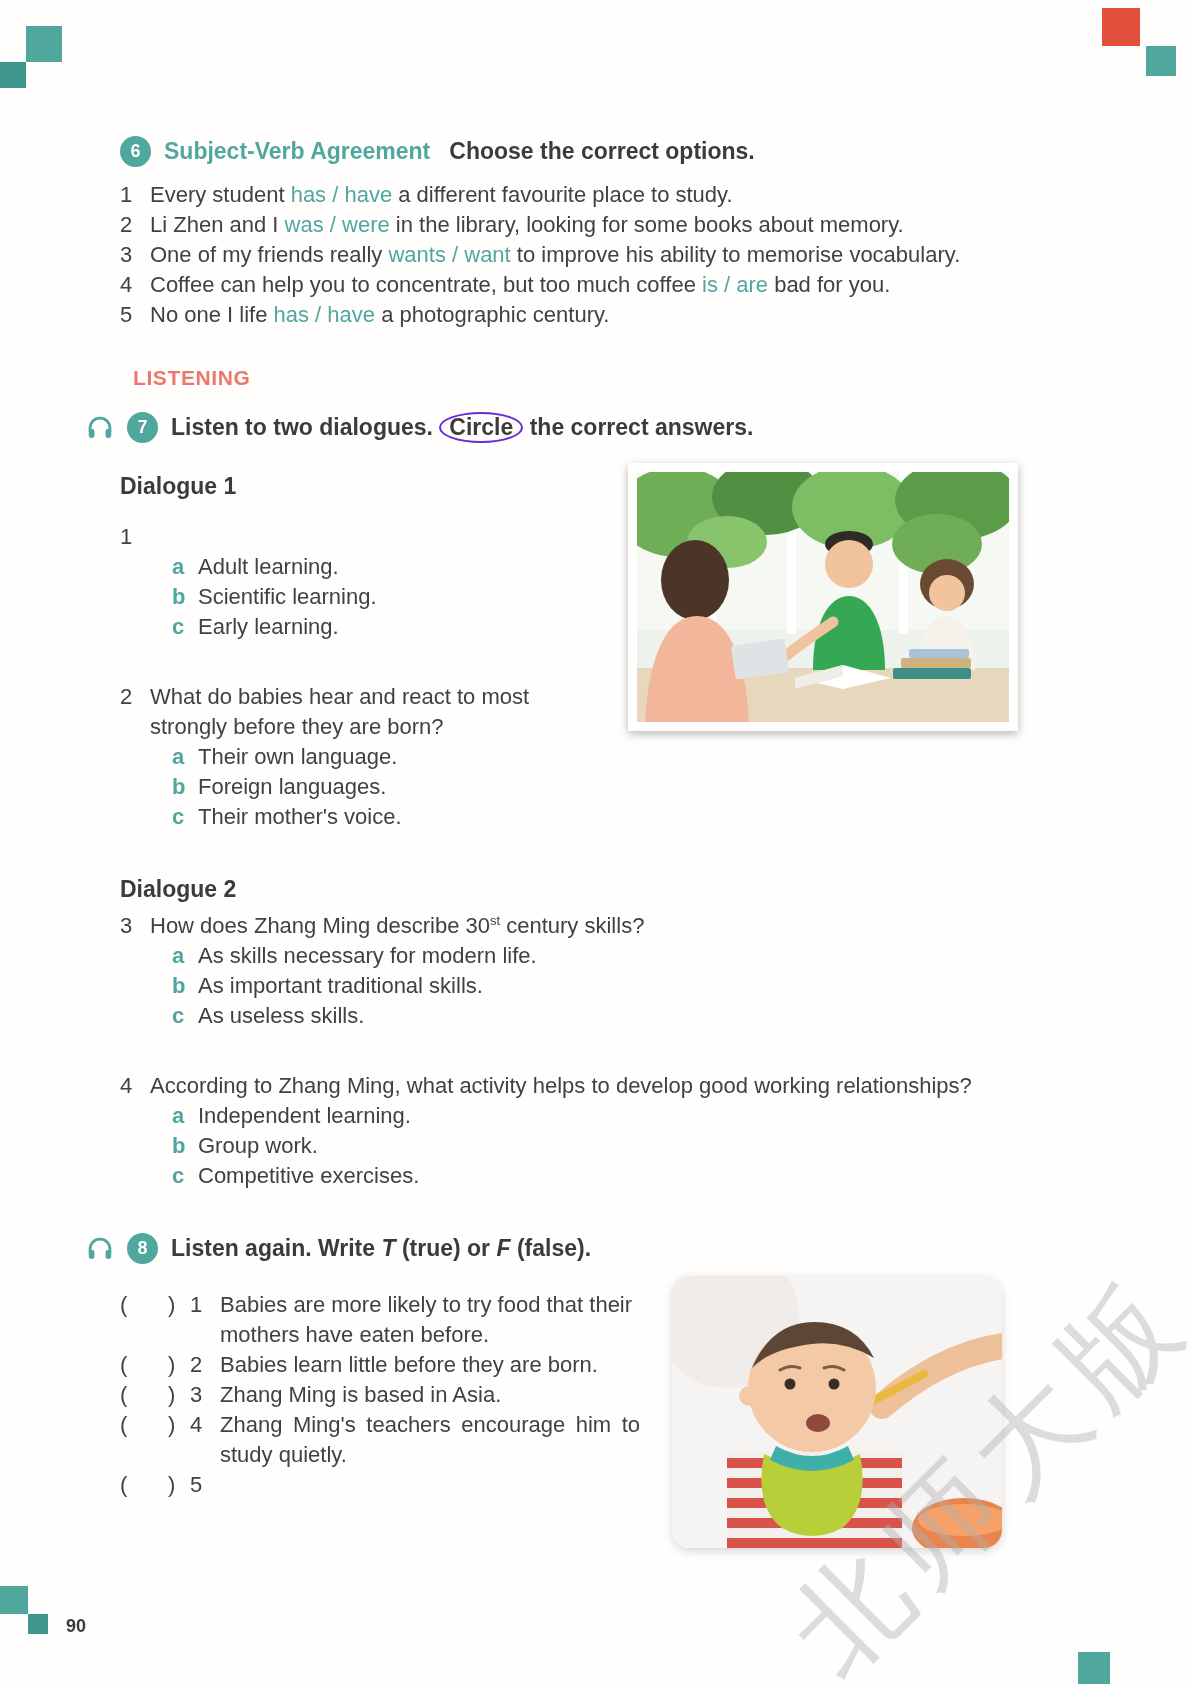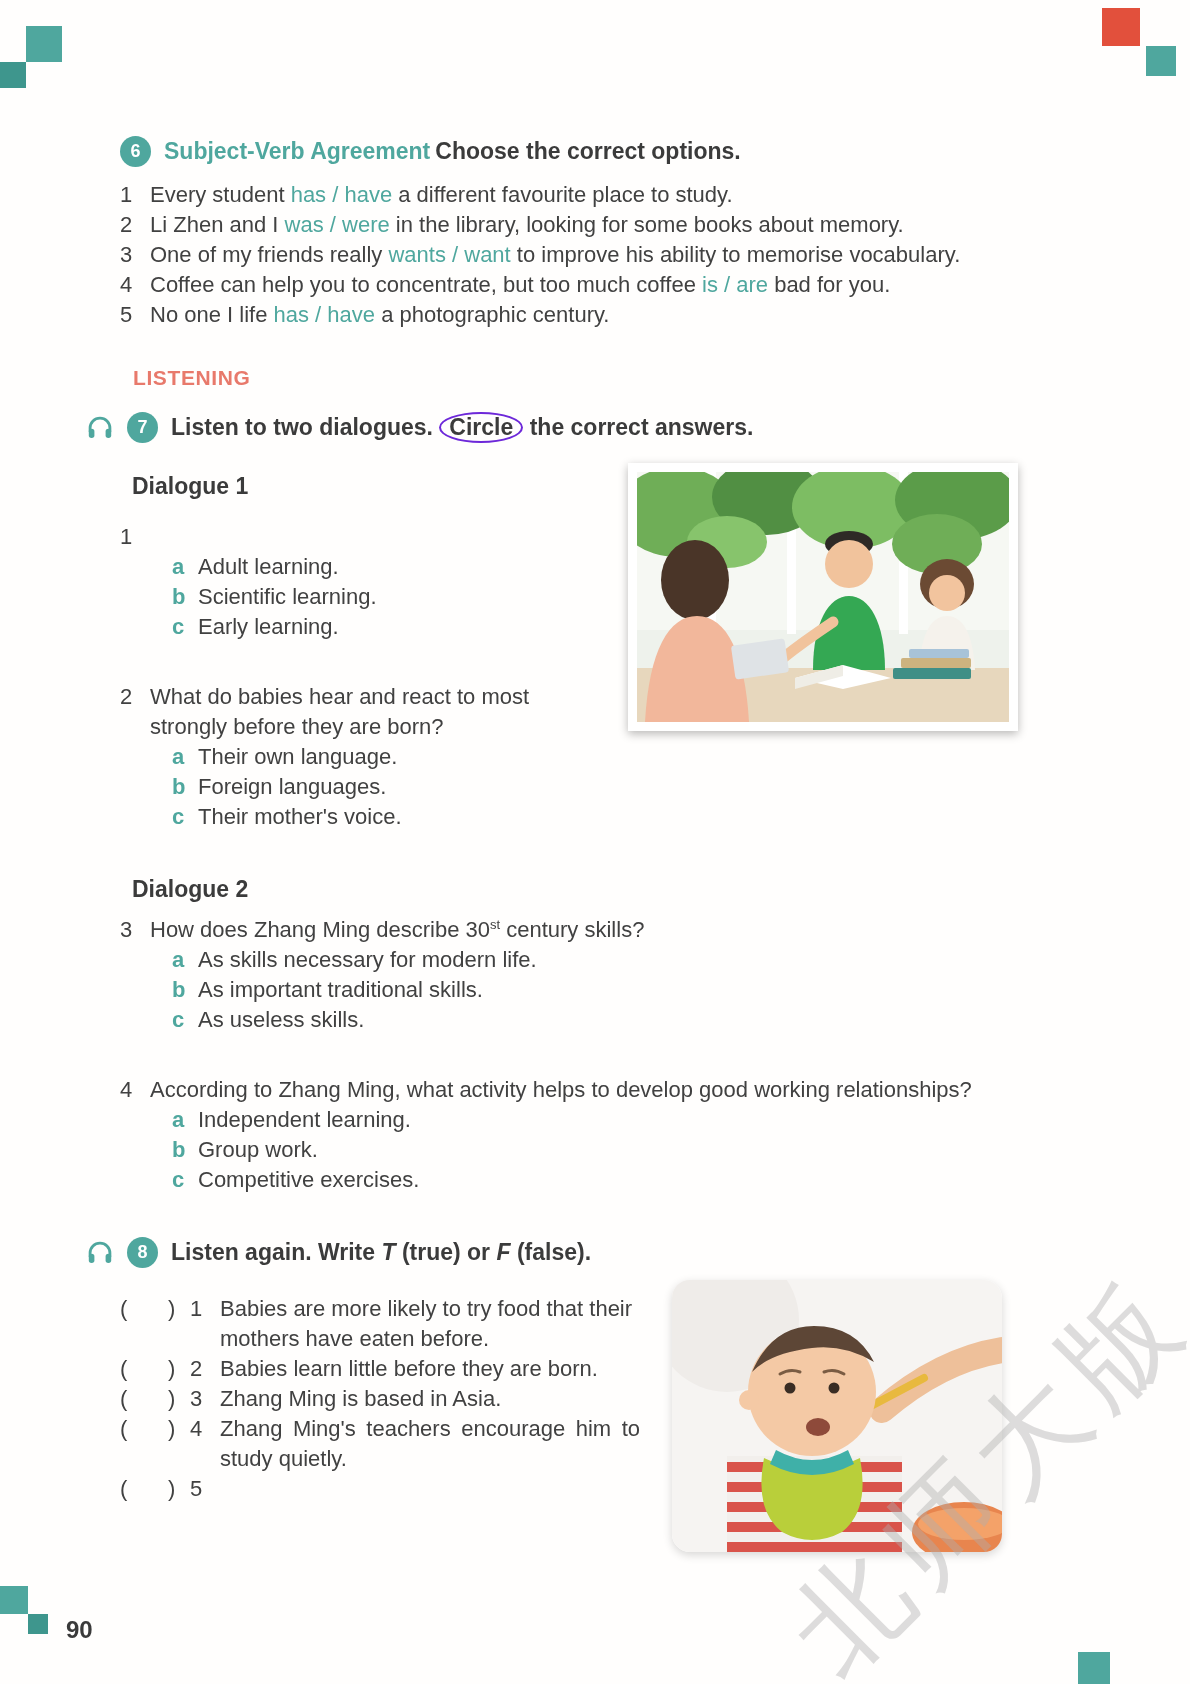--- a/index.html
+++ b/index.html
@@ -24,37 +24,37 @@
   .sq-br{left:1078px;top:1652px;width:32px;height:32px;background:#4FA79E;}
 
   
   .content{position:absolute;left:120px;top:136px;width:975px;}
 
   .ex-header{display:flex;align-items:center;gap:13px;font-weight:bold;font-size:23px;color:#3b3b3b;}
   .badge{width:31px;height:31px;border-radius:50%;background:#4FA79E;color:#fff;
          display:flex;align-items:center;justify-content:center;
          font-size:18px;font-weight:bold;flex:0 0 31px;}
   .title-teal{color:#4FA79E;}
-  .hdr-text{display:flex;gap:5px;flex-wrap:wrap;align-items:baseline;justify-content:space-between;}
+  .hdr-text{display:flex;gap:19px;flex-wrap:wrap;align-items:baseline;justify-content:space-between;}
 
   .num-list{margin-top:13px;}
   .num-item{display:flex;line-height:30px;}
   .num-item .n{flex:0 0 30px;}
   .num-item .t{flex:1;}
   .choice{color:#4FA79E;}
 
   .listening{color:#E8796B;font-weight:bold;letter-spacing:.6px;margin:36px 0 0 13px;font-size:21px;}
 
   .listen-header{display:flex;align-items:center;gap:13px;margin-top:22px;margin-left:-34px;
                  font-weight:bold;font-size:23px;color:#3b3b3b;}
   .hp{width:28px;height:28px;flex:0 0 28px;}
   .circled{display:inline-block;border:2px solid #6d28d9;border-radius:50%;padding:0 8px;line-height:27px;}
 
   .dialogue{margin-top:30px;position:relative;}
-  .dlg-title{font-weight:bold;font-size:23px;color:#3b3b3b;margin:12px;}
+  .dlg-title{font-weight:bold;font-size:23px;color:#3b3b3b;margin:0;}
   .qblock{margin-top:22px;}
   .qblock.gap-lg{margin-top:40px;}
   .question{display:flex;line-height:30px;}
   .question .qn{flex:0 0 30px;}
   .qtext{flex:1;}
   .w455{flex:none;width:455px;}
   .sup{font-size:13px;vertical-align:super;line-height:0;}
   .options{margin-left:52px;margin-top:0;}
   .opt{display:flex;line-height:30px;}
   .ol{flex:0 0 26px;color:#4FA79E;font-weight:bold;}
@@ -73,21 +73,21 @@
   .tf-list{margin-top:26px;position:relative;width:975px;}
   .tf-item{display:flex;line-height:30px;}
   .po{flex:0 0 14px;}
   .pgap{flex:0 0 34px;}
   .pc{flex:0 0 14px;}
   .tn{flex:0 0 22px;margin-left:8px;}
   .ttext{width:420px;margin-left:8px;}
   .justify{text-align:justify;}
   .bi{font-style:italic;}
 
-  .page-number{position:absolute;left:66px;top:1616px;font-weight:bold;font-size:24px;color:#3a3a3a;}
+  .page-number{position:absolute;left:66px;top:1616px;font-weight:bold;font-size:18px;color:#3a3a3a;}
 
   .watermark{position:absolute;left:730px;top:1380px;width:560px;
              transform:rotate(-45deg);
              font-size:112px;color:rgba(175,175,175,.42);
              letter-spacing:14px;white-space:nowrap;pointer-events:none;}
 </style>
 </head>
 <body>
 
 <div class="page">

